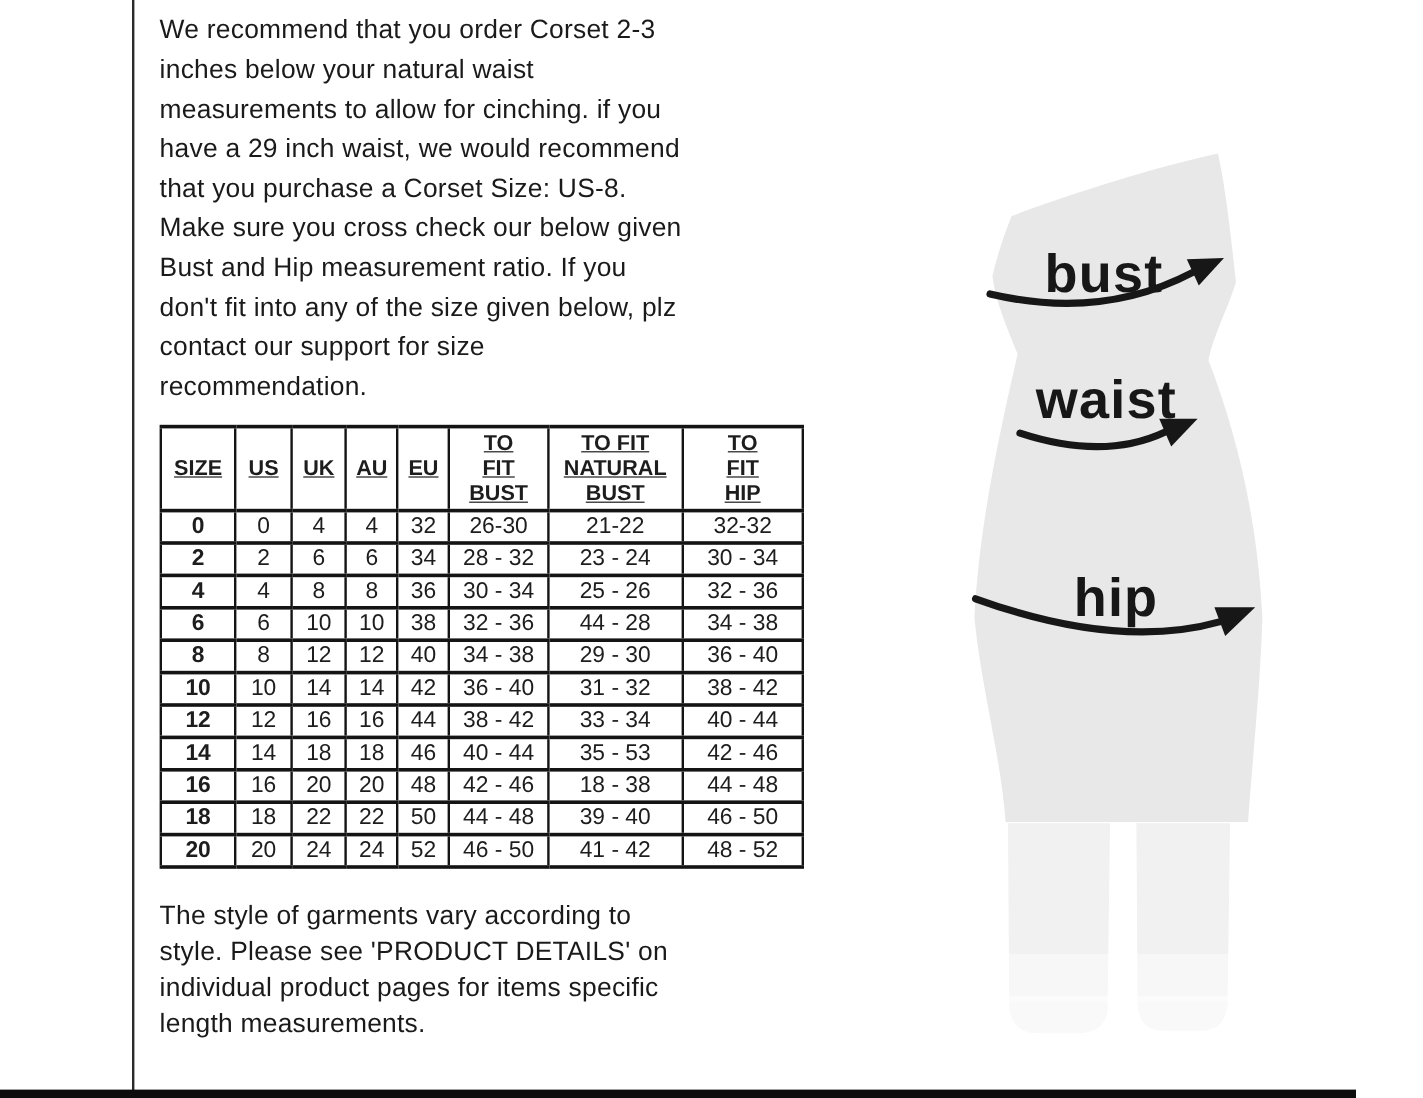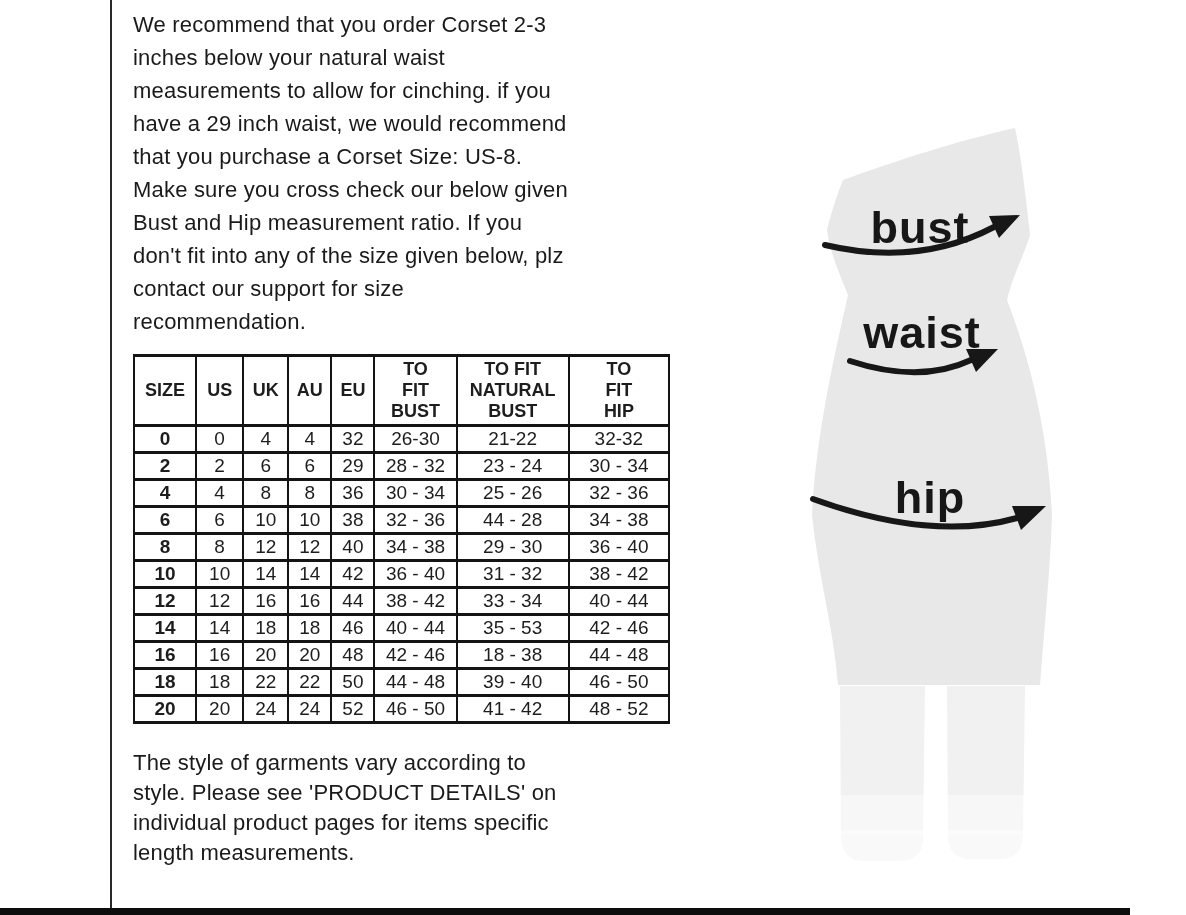--- a/index.html
+++ b/index.html
@@ -62,20 +62,21 @@
     vertical-align: middle;
     color: #1d1d1d;
     overflow: hidden;
   }
   .size-chart th {
     height: 70px;
     font-size: 18px;
     font-weight: bold;
     line-height: 21px;
     white-space: pre-line;
+    text-decoration: underline;
   }
   .size-chart td {
     height: 27px;
     font-size: 19px;
   }
   .size-chart td:first-child { font-weight: bold; }
 
   .figure-wrap {
     position: absolute;
     left: 780px;
@@ -148,21 +149,21 @@
             <td>32</td>
             <td>26-30</td>
             <td>21-22</td>
             <td>32-32</td>
           </tr>
           <tr>
             <td>2</td>
             <td>2</td>
             <td>6</td>
             <td>6</td>
-            <td>29</td>
+            <td>34</td>
             <td>28 - 32</td>
             <td>23 - 24</td>
             <td>30 - 34</td>
           </tr>
           <tr>
             <td>4</td>
             <td>4</td>
             <td>8</td>
             <td>8</td>
             <td>36</td>

